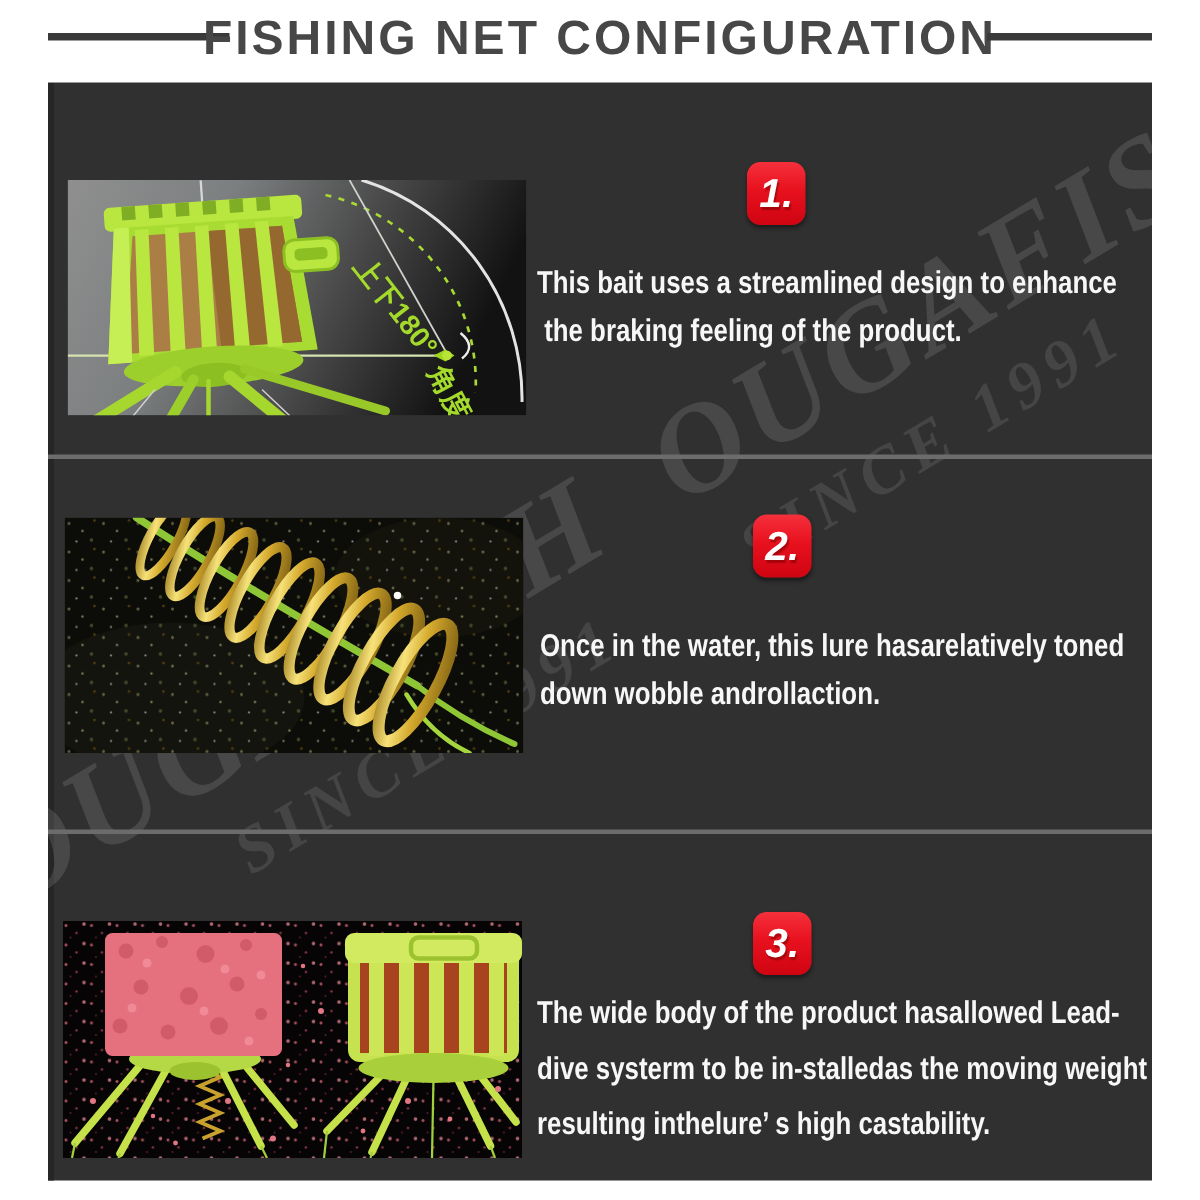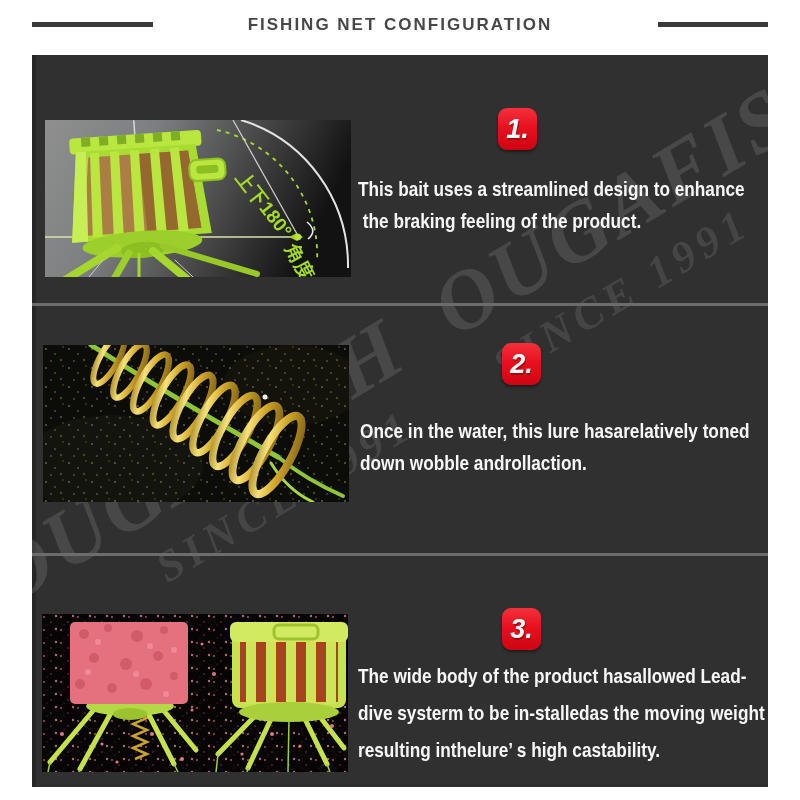--- a/index.html
+++ b/index.html
@@ -2,21 +2,21 @@
 <html><head>
 <meta charset="utf-8">
 <style>
   * { margin:0; padding:0; box-sizing:border-box; }
   html,body { width:800px; height:800px; background:#ffffff; font-family:"Liberation Sans", sans-serif; overflow:hidden; }
   .page { position:relative; width:800px; height:800px; background:#ffffff; }
 
   
   .header { position:absolute; left:0; top:0; width:800px; height:55px; background:#ffffff; }
   .header-title { position:absolute; left:0; top:5px; width:800px; text-align:center;
-    font-size:17px; font-weight:bold; letter-spacing:2px; color:#474747; line-height:40px; }
+    font-size:32px; font-weight:bold; letter-spacing:2px; color:#474747; line-height:40px; }
   .header-bar { position:absolute; top:22px; height:5px; background:#3a3a3a; }
   .bar-left  { left:32px;  width:121px; }
   .bar-right { left:658px; width:110px; }
 
   
   .panel { position:absolute; left:32px; top:55px; width:736px; height:732px;
     background:#303030; overflow:hidden; box-shadow: inset 4px 0 0 #262626; }
 
   .separator { position:absolute; left:0; width:736px; height:3px; background:#6c6c6c; z-index:4; }
   .sep-1 { top:248px; }

